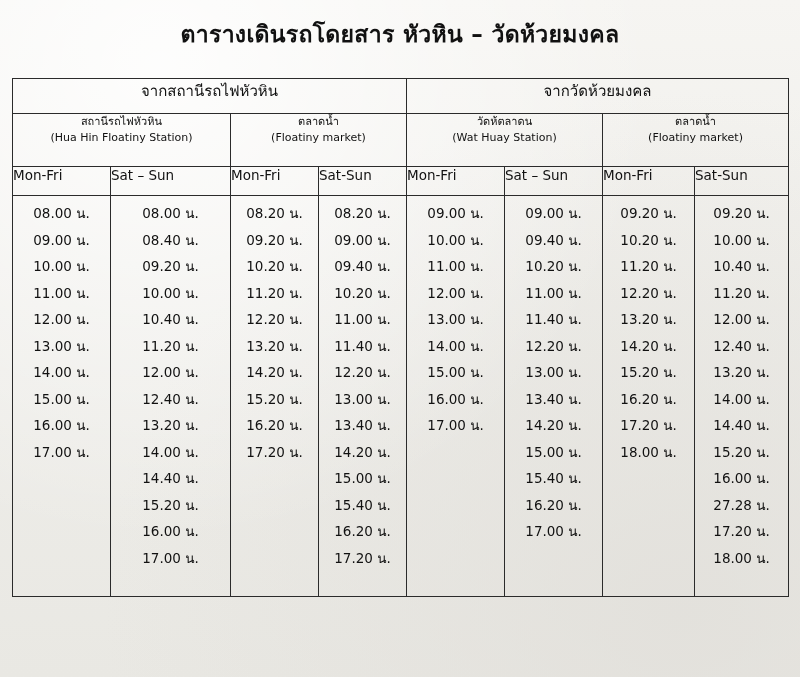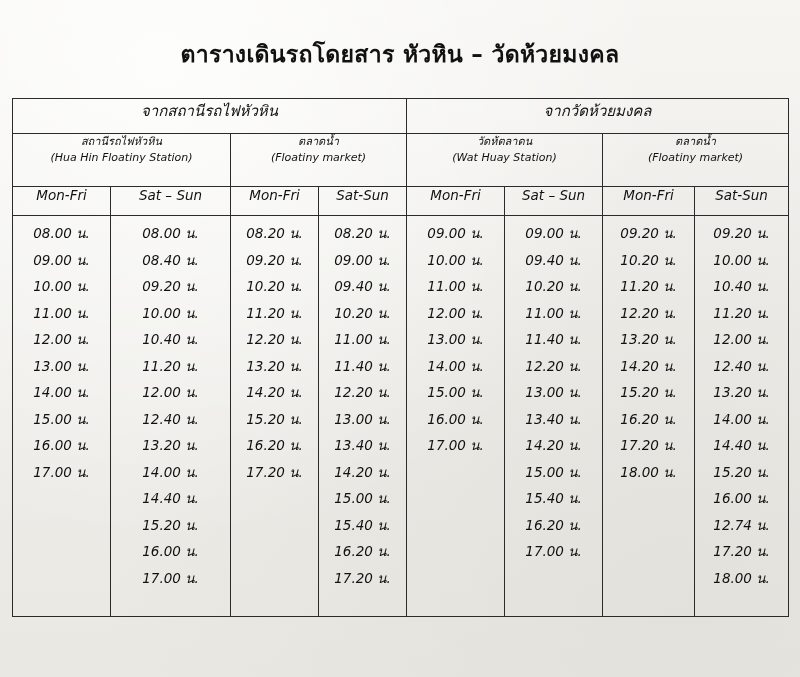--- a/index.html
+++ b/index.html
@@ -26,37 +26,36 @@
     pointer-events: none;
   }
   .content {
     position: relative;
     z-index: 2;
   }
   .title {
     text-align: center;
     font-size: 23px;
     font-weight: bold;
-    padding-top: 36px;
+    padding-top: 16px;
     letter-spacing: 0.3px;
   }
   .table-wrap {
     margin: 26px 12px 0 12px;
   }
   table.schedule {
     border-collapse: collapse;
     width: 776px;
     table-layout: fixed;
   }
   table.schedule td, table.schedule th {
     border: 1px solid #2b2b2b;
     padding: 0;
     font-weight: normal;
     vertical-align: top;
-    font-style: italic;
   }
   .grp-head {
     text-align: center;
     font-size: 15px;
     height: 34px;
     vertical-align: middle;
   }
   .station-head {
     text-align: center;
     font-size: 11px;
@@ -65,21 +64,21 @@
     height: 52px;
     vertical-align: middle;
   }
   .station-head .thai {
     display: block;
   }
   .station-head .eng {
     display: block;
   }
   .day-head {
-    text-align: center;
+    text-align: left;
     font-size: 13.5px;
     height: 28px;
     vertical-align: middle;
     margin-top: 44px;
   }
   .times-cell {
     padding: 9px 0 16px 0;
     height: 400px;
   }
   .times-cell ul {
@@ -286,21 +285,21 @@
                 <li>10.00 น.</li>
                 <li>10.40 น.</li>
                 <li>11.20 น.</li>
                 <li>12.00 น.</li>
                 <li>12.40 น.</li>
                 <li>13.20 น.</li>
                 <li>14.00 น.</li>
                 <li>14.40 น.</li>
                 <li>15.20 น.</li>
                 <li>16.00 น.</li>
-                <li>12.74 น.</li>
+                <li>27.28 น.</li>
                 <li>17.20 น.</li>
                 <li>18.00 น.</li>
               </ul>
           </td>
         </tr>
       </tbody>
     </table>
   </div>
 
 </div>

